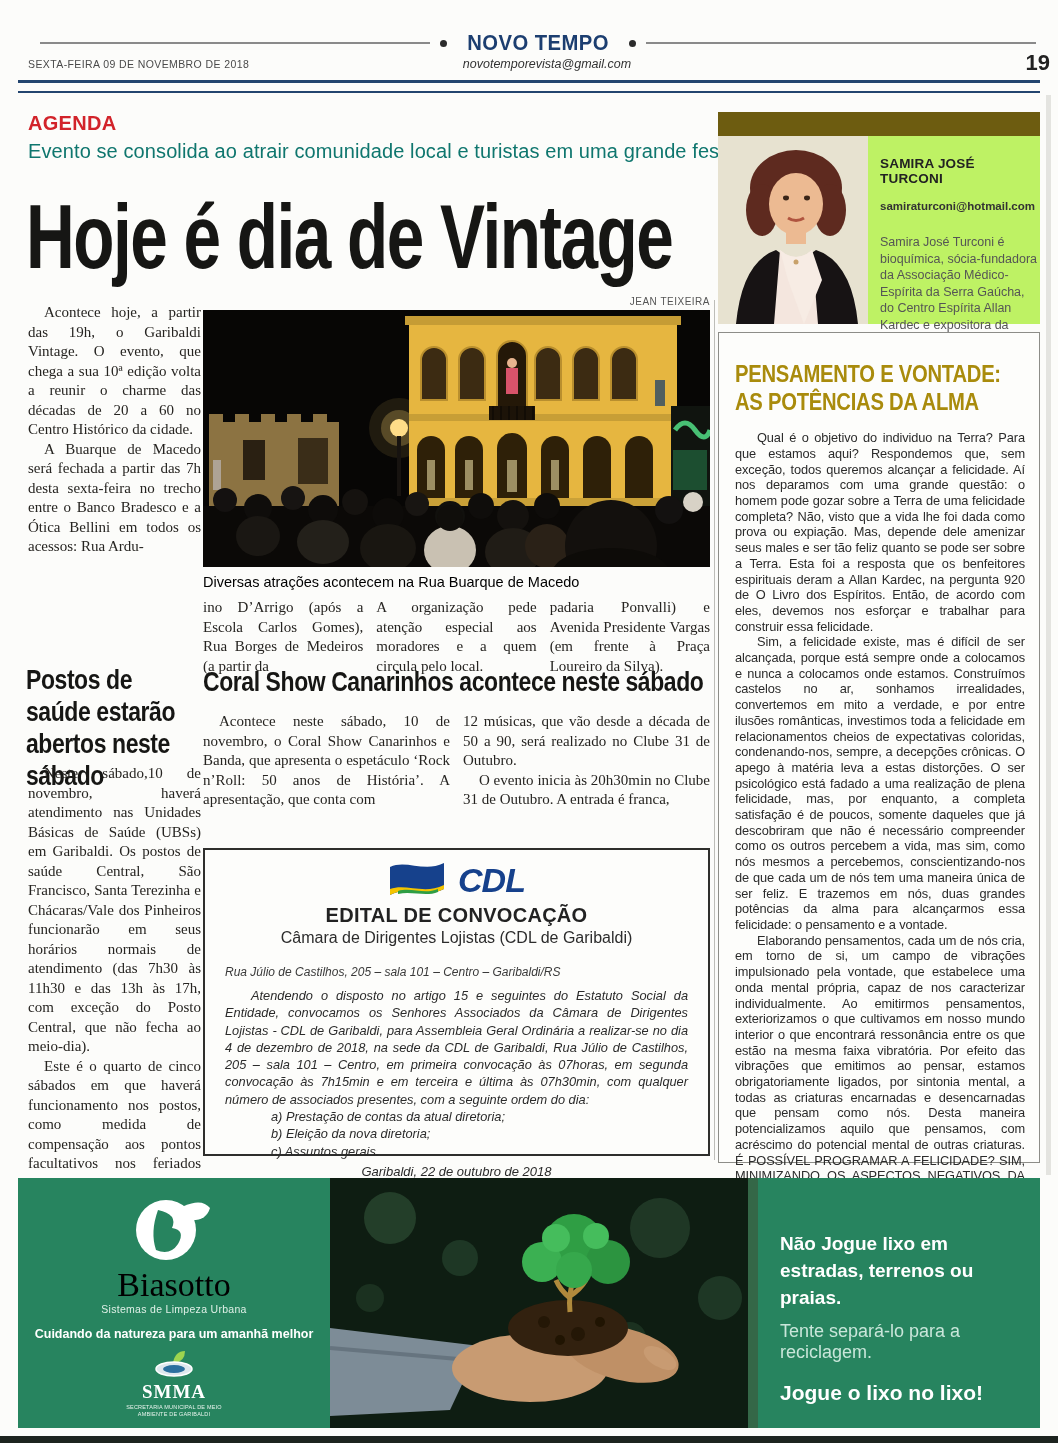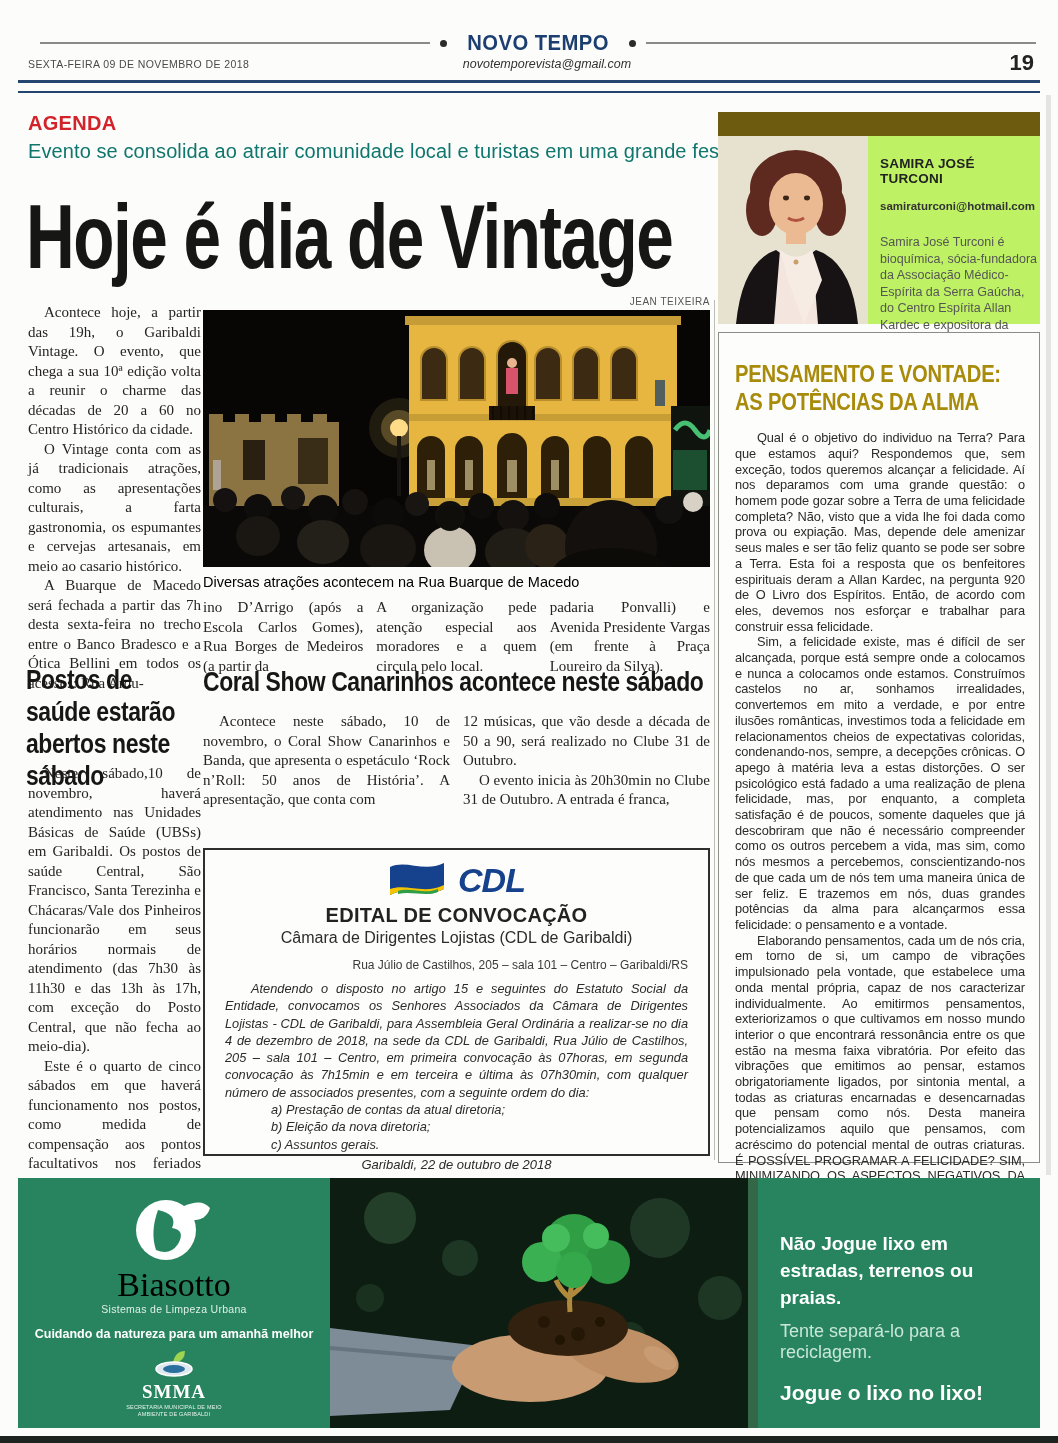--- a/index.html
+++ b/index.html
@@ -6,21 +6,21 @@
   #page{position:relative;width:1058px;height:1443px;background:#fcfcfa;margin:0 auto;
         font-family:"Liberation Sans",sans-serif;color:#1d1d1b;overflow:hidden;}
   .abs{position:absolute;}
   
   .mast-rule-row{top:36px;left:40px;width:996px;height:14px;display:flex;align-items:center;}
   .mast-line{flex:1;height:2px;background:#8a8a8a;}
   .mast-dot{width:7px;height:7px;border-radius:50%;background:#2b2b2b;margin:0 10px;flex:0 0 auto;}
   .mast-title{font-weight:bold;font-size:22px;color:#1c3e70;letter-spacing:.5px;transform:scaleX(.92);white-space:nowrap;margin:0 4px;}
   .mast-date{top:58px;left:28px;font-size:10.5px;color:#4a4a4a;letter-spacing:.4px;}
   .mast-email{top:57px;left:0;width:1058px;text-align:center;font-style:italic;font-size:12.5px;color:#333;padding-left:18px;}
-  .mast-page{top:50px;right:24px;font-size:22px;font-weight:bold;color:#222;text-align:right;}
+  .mast-page{top:50px;right:8px;font-size:22px;font-weight:bold;color:#222;text-align:right;}
   .mast-double{top:80px;left:18px;width:1022px;height:8px;border-top:3px solid #23456f;border-bottom:2px solid #23456f;}
   
   .section-label{top:112px;left:28px;color:#d2232a;font-size:20px;font-weight:bold;letter-spacing:.3px;}
   .kicker{top:140px;left:28px;font-size:20px;color:#0f766e;letter-spacing:.1px;}
   .headline-main{top:192px;left:26px;font-size:90px;font-weight:bold;color:#161614;line-height:1;
                  letter-spacing:-2px;white-space:nowrap;transform:scaleX(.75);transform-origin:0 0;}
   .photo-credit{top:296px;left:203px;width:507px;text-align:right;font-size:10px;color:#555;letter-spacing:.5px;}
   .event-photo{top:310px;left:203px;width:507px;height:257px;background:#070606;}
   .photo-caption{top:574px;left:203px;font-size:14.5px;color:#000000;}
   
@@ -37,21 +37,21 @@
   .saude-head{top:664px;left:26px;width:212px;font-size:28px;font-weight:bold;line-height:1.14;color:#161614;
               letter-spacing:-.5px;transform:scaleX(.82);transform-origin:0 0;}
   .saude-body{top:764px;left:28px;width:173px;}
   
   .cdl-box{top:848px;left:203px;width:507px;height:308px;border:2px solid #2e2e2c;box-sizing:border-box;
            padding:8px 20px 0 20px;background:#fdfdfb;}
   .cdl-logo-row{display:flex;justify-content:center;align-items:center;gap:12px;height:44px;}
   .cdl-word{font-size:34px;font-weight:bold;font-style:italic;color:#16418c;letter-spacing:-1px;}
   .cdl-title{text-align:center;font-size:20px;font-weight:bold;color:#222;letter-spacing:.3px;margin-top:2px;}
   .cdl-sub{text-align:center;font-size:16px;color:#2c2c2c;margin-top:2px;}
-  .cdl-addr{text-align:right;font-size:12px;color:#3a3a3a;margin-top:11px;}
+  .cdl-addr{text-align:left;font-size:12px;font-style:italic;color:#3a3a3a;margin-top:18px;}
   .cdl-body{margin-top:8px;font-size:12.8px;line-height:17.3px;font-style:italic;color:#2b2b2b;text-align:justify;text-indent:26px;}
   .cdl-item{font-size:12.8px;line-height:17.3px;font-style:italic;color:#2b2b2b;margin-left:46px;}
   .cdl-date{text-align:center;font-size:13px;font-style:italic;color:#2b2b2b;margin-top:4px;}
   .cdl-sign{width:180px;margin:6px 40px 0 auto;text-align:center;font-size:13px;font-style:italic;color:#2b2b2b;line-height:17px;}
   
   .side-rule{top:300px;left:714px;width:1px;height:860px;background:#bdbdb8;}
   .columnist-box{top:112px;left:718px;width:322px;height:212px;background:#bef264;}
   .columnist-band{height:24px;background:#6d5c10;}
   .columnist-photo{position:absolute;left:0;top:24px;width:150px;height:188px;}
   .columnist-text{position:absolute;left:162px;top:44px;width:158px;}
@@ -193,21 +193,20 @@
         <ellipse cx="408" cy="262" rx="58" ry="24" fill="#0d0b08"></ellipse>
         <circle cx="490" cy="192" r="10" fill="#d8d2c6"></circle>
       </g>
     </svg>
   </div>
 
   <div class="abs photo-caption">Diversas atrações acontecem na Rua Buarque de Macedo</div>
 
   <div class="abs lead-left serif">
     <p>Acontece hoje, a partir das 19h, o Garibaldi Vintage. O evento, que chega a sua 10ª edição volta a reunir o charme das décadas de 20 a 60 no Centro Histórico da cidade.</p>
-    <p>O Vintage conta com as já tradicionais atrações, como as apresentações culturais, a farta gastronomia, os espumantes e cervejas artesanais, em meio ao casario histórico.</p>
     <p>A Buarque de Macedo será fechada a partir das 7h desta sexta-feira no trecho entre o Banco Bradesco e a Ótica Bellini em todos os acessos: Rua Ardu-</p>
   </div>
 
   <div class="abs bottom-cols serif">
     <div class="col">
         <p style="text-indent:0">ino D’Arrigo (após a Escola Carlos Gomes), Rua Borges de Medeiros (a partir da</p>
       </div>
     <div class="col">
         <p style="text-indent:0">A organização pede atenção especial aos moradores e a quem circula pelo local.</p>
       </div>

